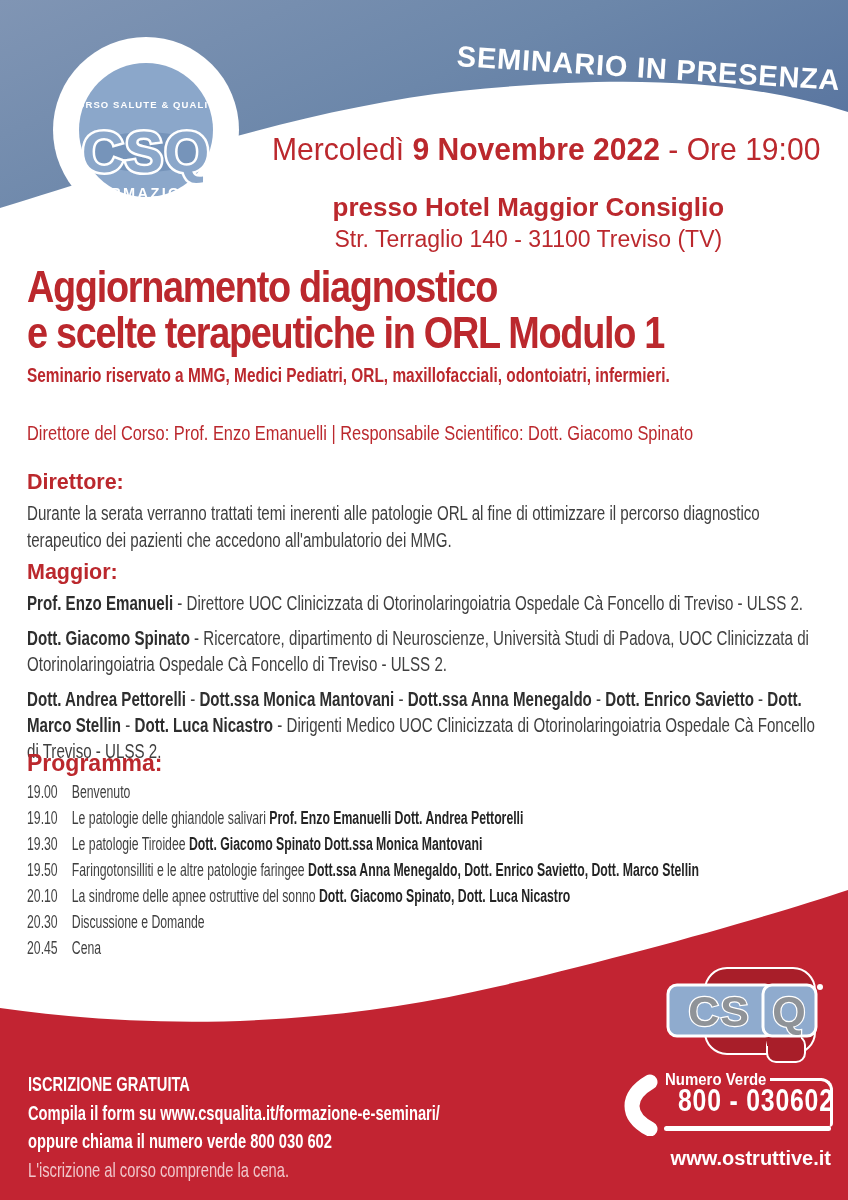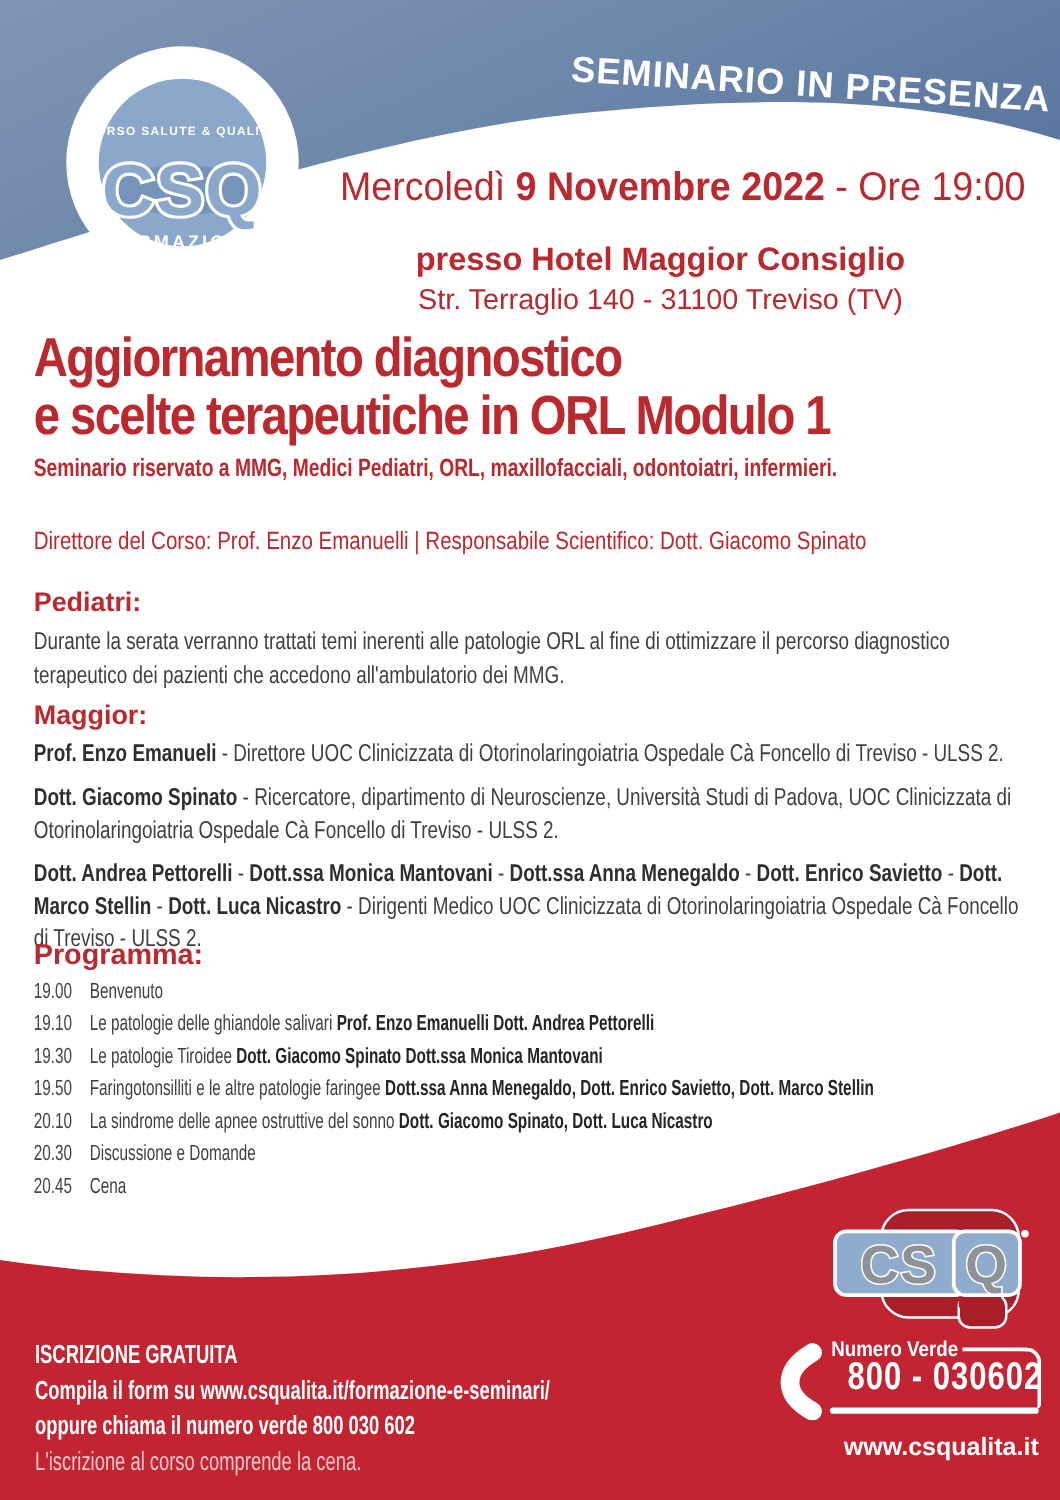--- a/index.html
+++ b/index.html
@@ -85,21 +85,21 @@
   </div>
 
   <div class="abs title red">
     <div>Aggiornamento diagnostico</div>
     <div>e scelte terapeutiche in ORL Modulo 1</div>
   </div>
 
   <div class="abs audience red">Seminario riservato a MMG, Medici Pediatri, ORL, maxillofacciali, odontoiatri, infermieri.</div>
   <div class="abs direction red">Direttore del Corso: Prof. Enzo Emanuelli | Responsabile Scientifico: Dott. Giacomo Spinato</div>
 
-  <div class="abs h-red red" style="left:27px;top:470px;">Pediatri:</div>
+  <div class="abs h-red red" style="left:27px;top:470px;">Direttore:</div>
   <div class="abs par" style="left:27px;top:500px;">Durante la serata verranno trattati temi inerenti alle patologie ORL al fine di ottimizzare il percorso diagnostico terapeutico dei pazienti che accedono all'ambulatorio dei MMG.</div>
 
   <div class="abs h-red red" style="left:27px;top:560px;">Maggior:</div>
   <div class="abs sp-wrap" style="left:27px;top:590px;width:820px;" id="speakers-list">
       <div class="sp-par"><b>Prof. Enzo Emanueli</b><span> - Direttore UOC Clinicizzata di Otorinolaringoiatria Ospedale Cà Foncello di Treviso - ULSS 2.</span></div>
       <div class="sp-par"><b>Dott. Giacomo Spinato</b><span> - Ricercatore, dipartimento di Neuroscienze, Università Studi di Padova, UOC Clinicizzata di Otorinolaringoiatria Ospedale Cà Foncello di Treviso - ULSS 2.</span></div>
       <div class="sp-par"><b>Dott. Andrea Pettorelli</b><span> - </span><b>Dott.ssa Monica Mantovani</b><span> - </span><b>Dott.ssa Anna Menegaldo</b><span> - </span><b>Dott. Enrico Savietto</b><span> - </span><b>Dott. Marco Stellin</b><span> - </span><b>Dott. Luca Nicastro</b><span> - Dirigenti Medico UOC Clinicizzata di Otorinolaringoiatria Ospedale Cà Foncello di Treviso - ULSS 2.</span></div>
     </div>
 
   <div class="abs h-red red" style="left:27px;top:750px;font-size:23px;">Programma:</div>
@@ -153,15 +153,15 @@
     <svg width="44" height="62" viewBox="0 0 44 62" style="position:absolute;left:0;top:4px;">
       <path d="M32 8 C 8 22, 8 42, 32 55" stroke="#ffffff" stroke-width="15" fill="none" stroke-linecap="round"></path>
     </svg>
     <div class="nv-label">Numero Verde</div>
     <div class="nv-topline"></div>
     <div class="nv-box"></div>
     <div class="nv-number">800 - 030602</div>
     <div class="nv-bar"></div>
   </div>
 
-  <div class="abs website">www.csqualita.it</div>
+  <div class="abs website">www.ostruttive.it</div>
 
 </div>
 
 </body></html>

